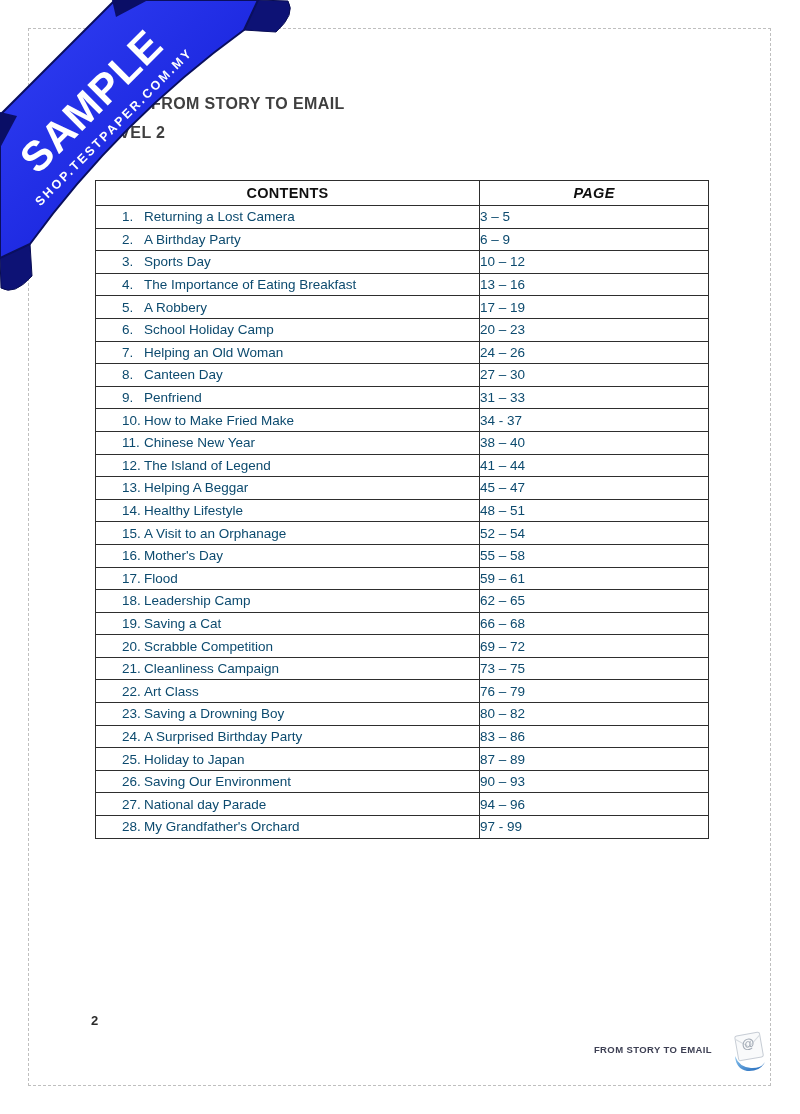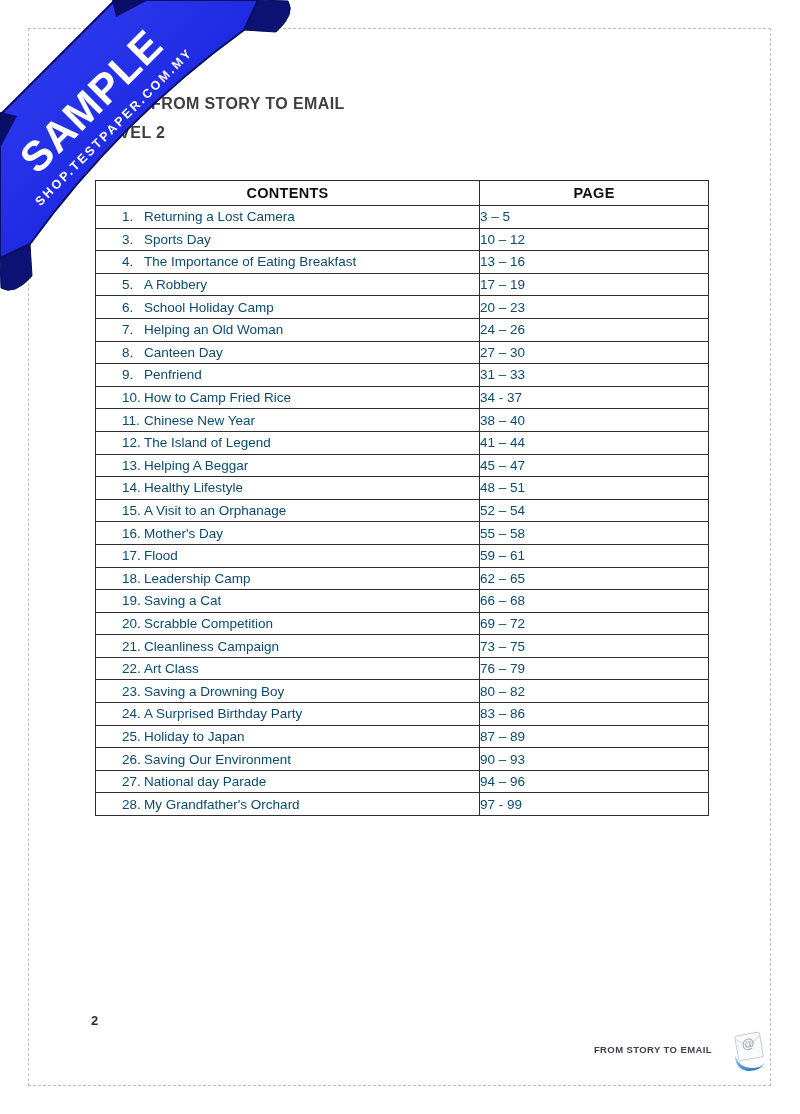--- a/index.html
+++ b/index.html
@@ -30,21 +30,21 @@
     border-collapse:collapse;table-layout:fixed;
   }
   .contents-table th,.contents-table td{
     border:1.5px solid #2e2e2e;padding:0;vertical-align:middle;
   }
   .contents-table th{
     height:24px;font-size:14.5px;font-weight:bold;color:#101010;
     text-align:center;letter-spacing:.3px;
   }
   .col-contents{width:383px;}
-  .col-page{width:228px;}
+  .col-page{width:228px;font-style:italic;}
   .contents-table td{height:21.6px;font-size:13.5px;color:#0c4a6e;}
   td.c-item{padding-left:26px;white-space:nowrap;overflow:hidden;}
   td.c-item .num{display:inline-block;width:22px;}
   td.c-page{}
   
   .footer-page-num{
     position:absolute;left:91px;top:1013px;
     font-size:13px;font-weight:bold;color:#2b2b2b;
   }
   .footer-brand{
@@ -72,20 +72,24 @@
         <th class="col-contents">CONTENTS</th>
         <th class="col-page">PAGE</th>
       </tr>
     </thead>
     <tbody>
         <tr>
           <td class="c-item"><span class="num">1.</span><span>Returning a Lost Camera</span></td>
           <td class="c-page">3 – 5</td>
         </tr>
         <tr>
+          <td class="c-item"><span class="num">2.</span><span>A Birthday Party</span></td>
+          <td class="c-page">6 – 9</td>
+        </tr>
+        <tr>
           <td class="c-item"><span class="num">3.</span><span>Sports Day</span></td>
           <td class="c-page">10 – 12</td>
         </tr>
         <tr>
           <td class="c-item"><span class="num">4.</span><span>The Importance of Eating Breakfast</span></td>
           <td class="c-page">13 – 16</td>
         </tr>
         <tr>
           <td class="c-item"><span class="num">5.</span><span>A Robbery</span></td>
           <td class="c-page">17 – 19</td>
@@ -100,21 +104,21 @@
         </tr>
         <tr>
           <td class="c-item"><span class="num">8.</span><span>Canteen Day</span></td>
           <td class="c-page">27 – 30</td>
         </tr>
         <tr>
           <td class="c-item"><span class="num">9.</span><span>Penfriend</span></td>
           <td class="c-page">31 – 33</td>
         </tr>
         <tr>
-          <td class="c-item"><span class="num">10.</span><span>How to Camp Fried Rice</span></td>
+          <td class="c-item"><span class="num">10.</span><span>How to Make Fried Make</span></td>
           <td class="c-page">34 - 37</td>
         </tr>
         <tr>
           <td class="c-item"><span class="num">11.</span><span>Chinese New Year</span></td>
           <td class="c-page">38 – 40</td>
         </tr>
         <tr>
           <td class="c-item"><span class="num">12.</span><span>The Island of Legend</span></td>
           <td class="c-page">41 – 44</td>
         </tr>

